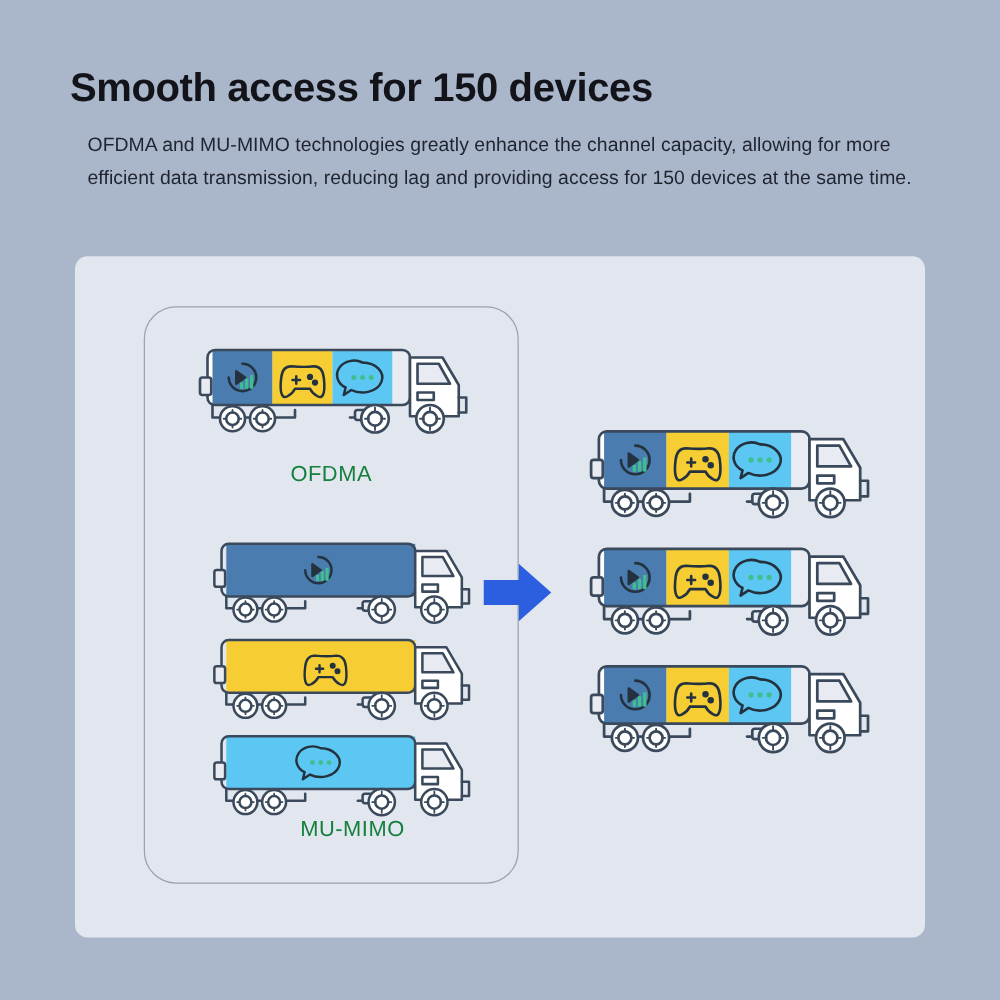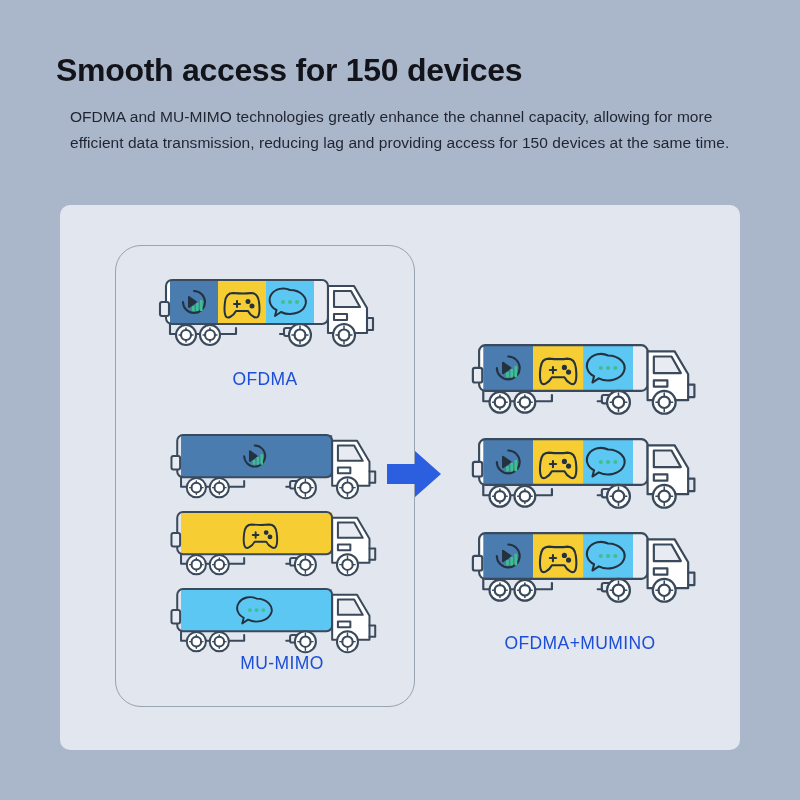--- a/index.html
+++ b/index.html
@@ -46,21 +46,21 @@
     box-sizing:border-box;
   }
   .arrow{
     position:absolute;
     left:325px;top:243px;
     width:58px;height:52px;
   }
   .label{
     position:absolute;
     font-size:17.5px;
-    color:#1d4ed8;
+    color:#15803d;
     letter-spacing:0.4px;
     white-space:nowrap;
     text-align:center;
   }
   .truck{position:absolute;}
   svg{display:block;overflow:visible;}
 </style>
 </head>
 <body>
 
@@ -453,15 +453,14 @@
       <g fill="none" stroke="#24323f" stroke-width="2" stroke-linejoin="round">
         <path d="M142 12 a16 12 0 1 1 -9 22 l-6 4 l1.5 -6 a13 11 0 0 1 13.5 -20 Z"></path>
         <g fill="#3fbf8f" stroke="none">
           <circle cx="135" cy="24" r="2"></circle>
             <circle cx="142" cy="24" r="2"></circle>
             <circle cx="149" cy="24" r="2"></circle>
         </g>
       </g>
     </svg>
   </div>
-  <div class="label" style="left:420px;top:428px;width:200px;">OFDMA+MUMINO</div>
 
 </div>
 
 </body></html>

